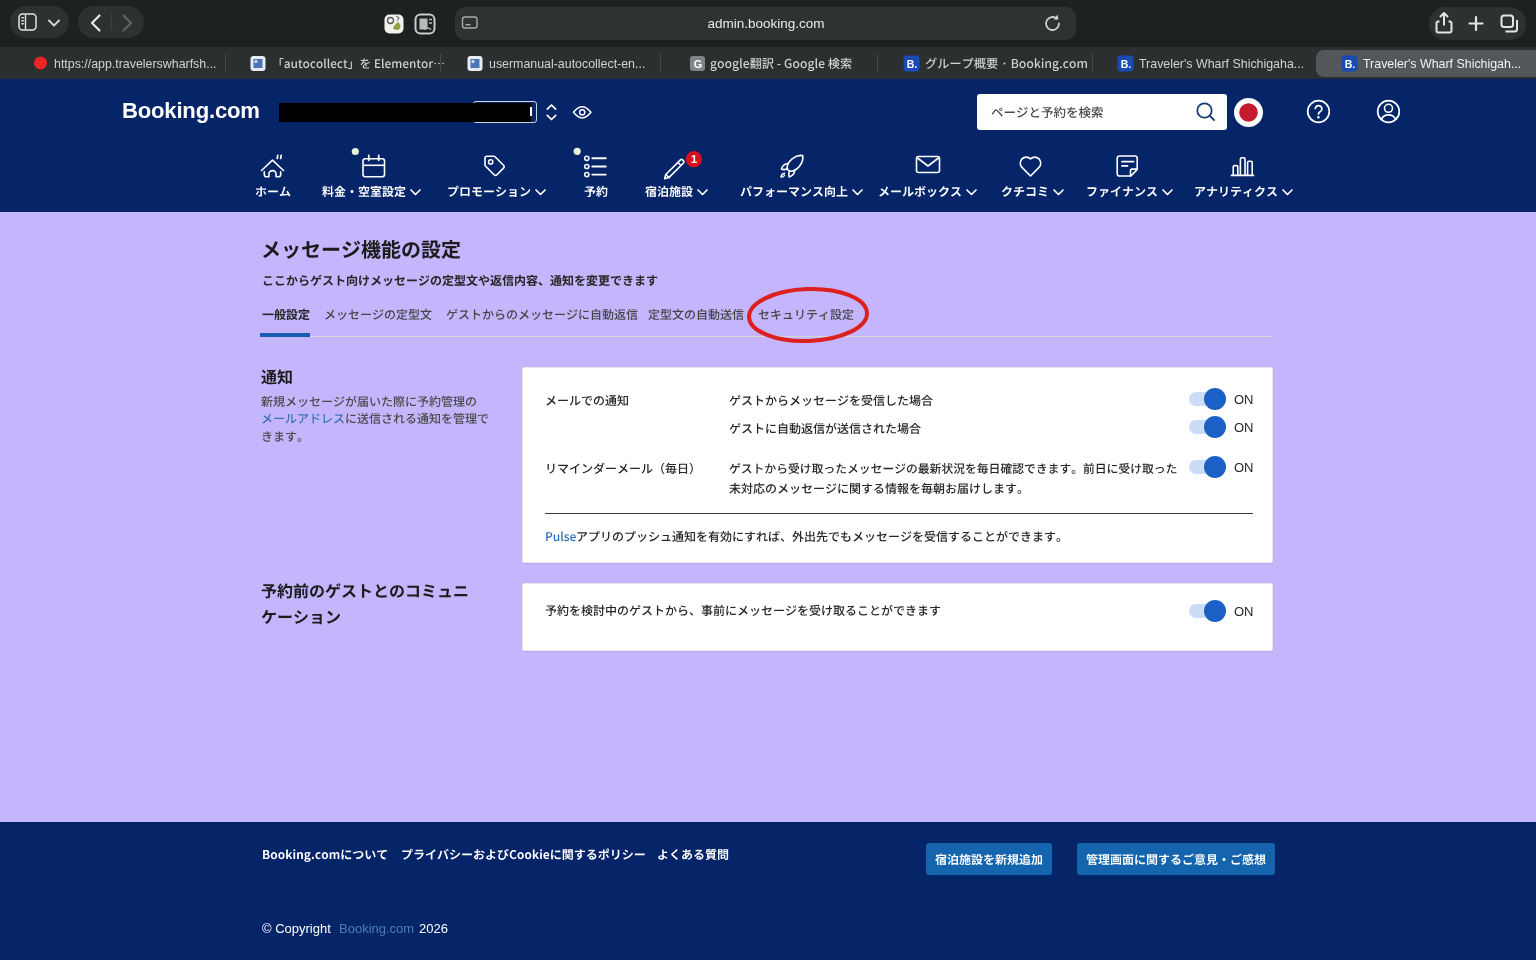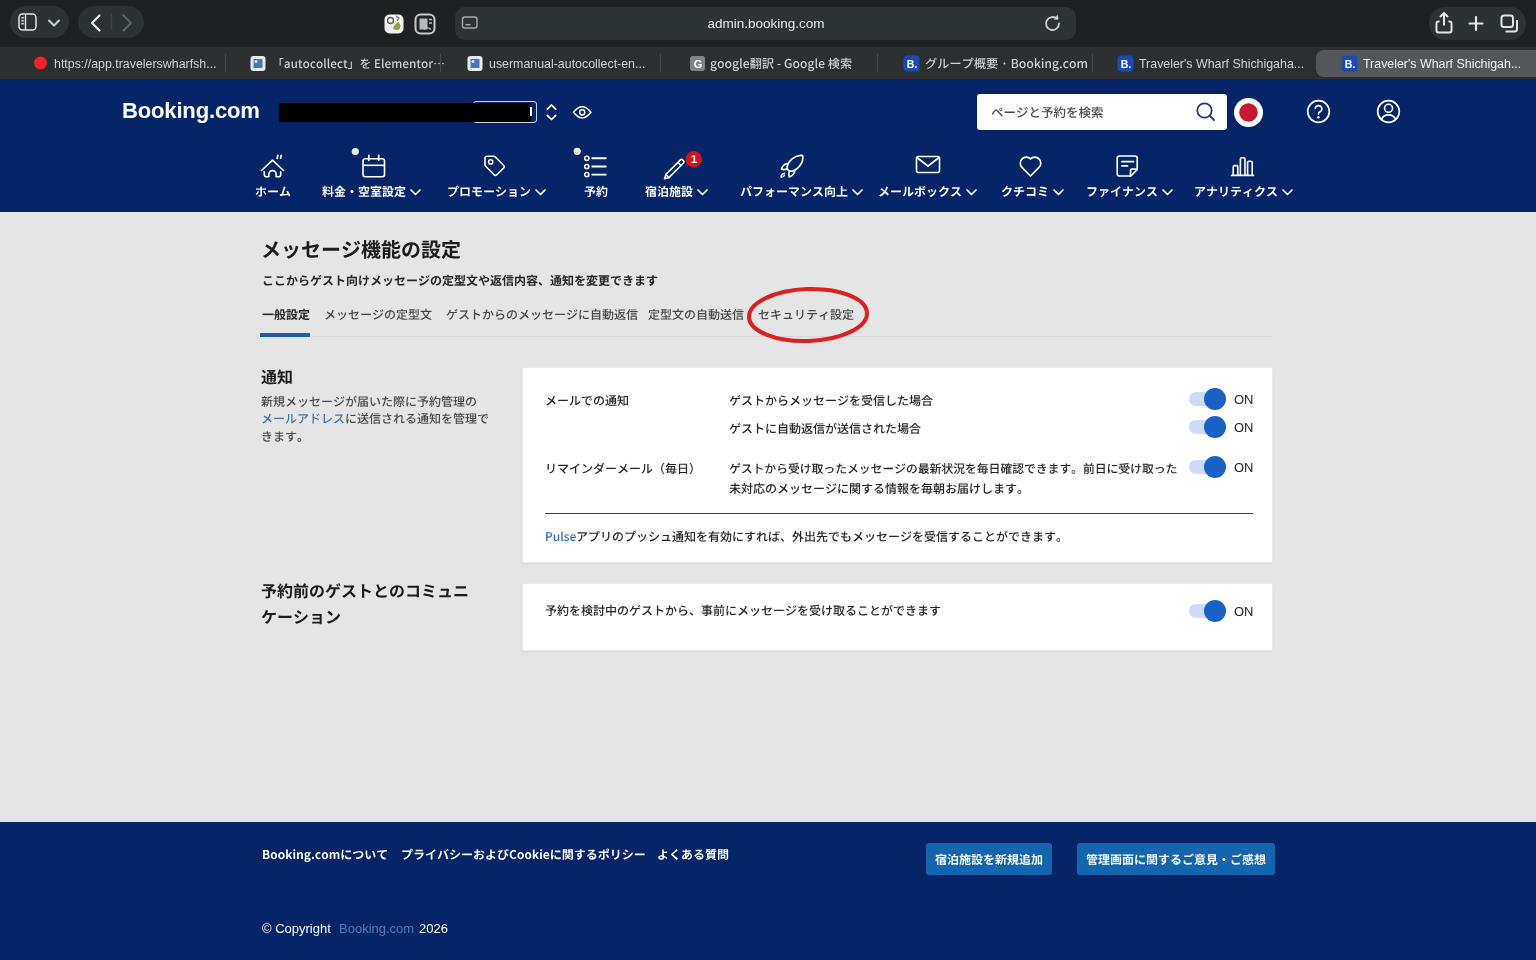--- a/index.html
+++ b/index.html
@@ -1,12 +1,12 @@
 <!DOCTYPE html>
-<html><head><meta charset="utf-8"><style>html,body{margin:0;padding:0}#page{position:relative;width:1536px;height:960px;overflow:hidden;background:#e5e5e5;font-family:"Liberation Sans",sans-serif}.a{position:absolute}.t{position:absolute;overflow:visible;width:1px;height:1px}</style></head><body>
+<html><head><meta charset="utf-8"><style>html,body{margin:0;padding:0}#page{position:relative;width:1536px;height:960px;overflow:hidden;background:#c4b5fd;font-family:"Liberation Sans",sans-serif}.a{position:absolute}.t{position:absolute;overflow:visible;width:1px;height:1px}</style></head><body>
 <div id="page">
     <div class="a" style="left:0;top:0;width:1536px;height:47px;background:#1d2122"></div>
     <div class="a" style="left:0;top:47px;width:1536px;height:32px;background:#2c2f30"></div>
     <div class="a" style="left:10px;top:6px;width:59px;height:32px;border-radius:16px;background:#2c3132"></div>
     <div class="a" style="left:78px;top:6px;width:66px;height:32px;border-radius:16px;background:#2c3132"></div>
     <div class="a" style="left:1429px;top:7px;width:97px;height:33px;border-radius:16px;background:#2c3132"></div>
     <div class="a" style="left:455px;top:7px;width:621px;height:33px;border-radius:10px;background:#2d3233"></div>
     <svg class="a" style="left:0;top:0" width="1536" height="47">
       <rect x="19" y="14" width="17" height="16" rx="3.5" fill="none" stroke="#e3e5e5" stroke-width="1.5"></rect>
       <line x1="25.5" y1="14.5" x2="25.5" y2="29.5" stroke="#e3e5e5" stroke-width="1.4"></line>

